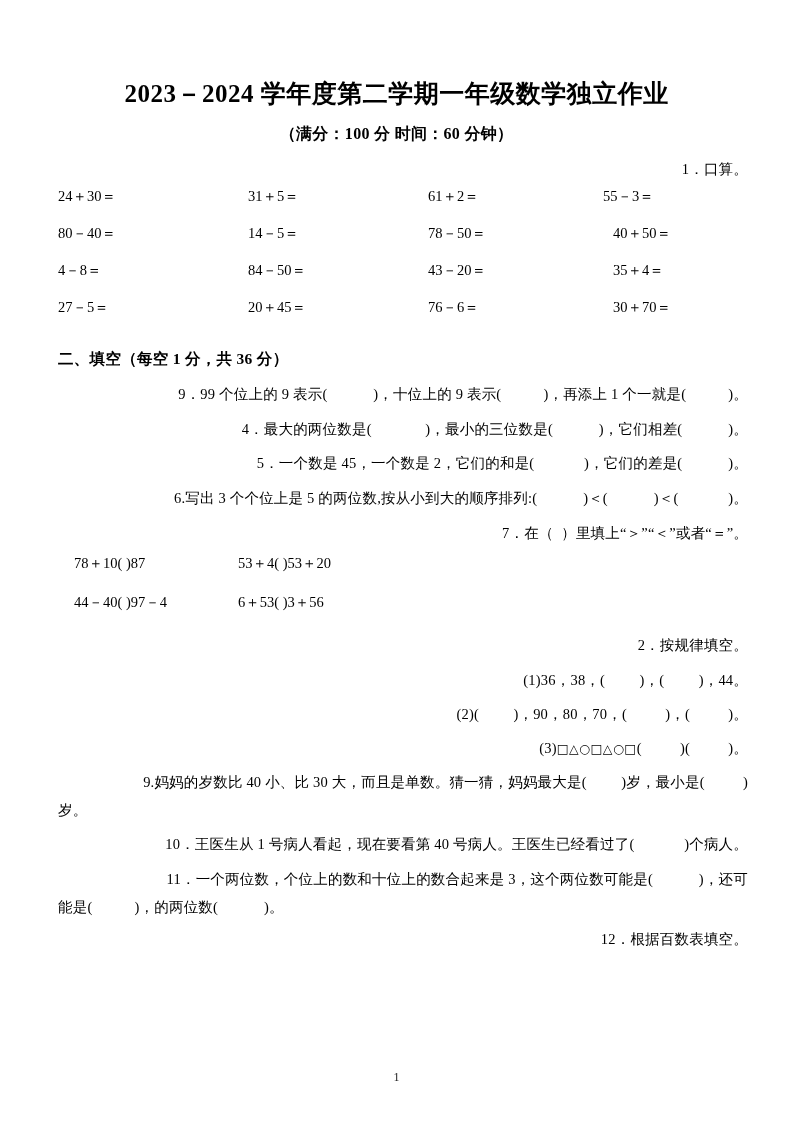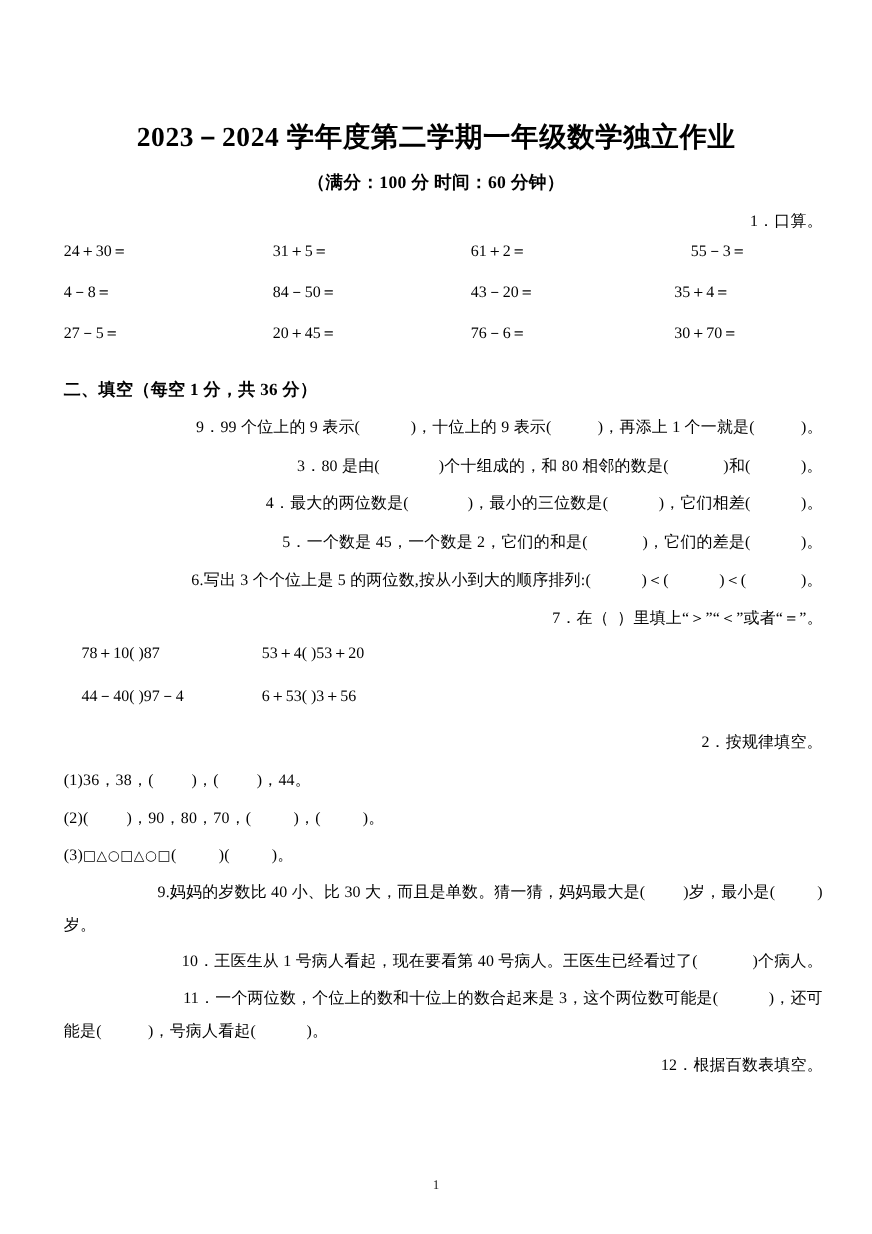--- a/index.html
+++ b/index.html
@@ -23,21 +23,21 @@
     height: 1122px;
     box-sizing: border-box;
     padding: 0;
   }
   .doc-title {
     text-align: center;
     font-size: 25px;
     font-weight: bold;
     letter-spacing: 0.5px;
     margin: 0;
-    padding-top: 112px;
+    padding-top: 80px;
     line-height: 1.15;
     font-family: "Liberation Serif", "DejaVu Serif", serif;
   }
   .doc-subtitle {
     text-align: center;
     font-size: 16px;
     font-weight: bold;
     margin: 0;
     padding-top: 15px;
     letter-spacing: 0.3px;
@@ -73,21 +73,21 @@
     padding-top: 8px;
   }
   .calc-cell {
     position: absolute;
     top: 8px;
     white-space: nowrap;
   }
   .c0 { left: 0px; }
   .c1 { left: 190px; }
   .c2 { left: 370px; }
-  .c3 { left: 570px; }
+  .c3 { left: 545px; }
   .c1r { left: 196px; }
   .c2r { left: 378px; }
   .c3r { left: 555px; }
   .cmp-row {
     position: relative;
     height: 28px;
     font-size: 14.5px;
     padding-top: 11px;
   }
   .cmp-cell {
@@ -97,20 +97,21 @@
   }
   .m0 { left: 16px; }
   .m1 { left: 180px; }
   .sub-q {
     font-size: 14.5px;
     margin: 0;
     padding-top: 15px;
     padding-left: 0px;
     letter-spacing: 0.2px;
     white-space: pre-wrap;
+    text-align: right;
   }
   .wrap-line {
     font-size: 14.5px;
     margin: 0;
     padding-top: 9px;
     letter-spacing: 0.2px;
     white-space: pre-wrap;
   }
   .shapes {
     font-family: "DejaVu Sans", sans-serif;
@@ -140,40 +141,45 @@
 
     <div class="q-line">1．口算。</div>
 
     <div class="calc-row">
       <span class="calc-cell c0">24＋30＝</span>
       <span class="calc-cell c1">31＋5＝</span>
       <span class="calc-cell c2">61＋2＝</span>
       <span class="calc-cell c3">55－3＝</span>
     </div>
 
+    <div class="calc-row">
+      <span class="calc-cell c0">80－40＝</span>
+      <span class="calc-cell c1">14－5＝</span>
+      <span class="calc-cell c2">78－50＝</span>
+      <span class="calc-cell c3r">40＋50＝</span>
+    </div>
 
     <div class="calc-row">
       <span class="calc-cell c0">4－8＝</span>
       <span class="calc-cell c1">84－50＝</span>
       <span class="calc-cell c2">43－20＝</span>
       <span class="calc-cell c3r">35＋4＝</span>
     </div>
 
     <div class="calc-row">
       <span class="calc-cell c0">27－5＝</span>
       <span class="calc-cell c1">20＋45＝</span>
       <span class="calc-cell c2">76－6＝</span>
       <span class="calc-cell c3r">30＋70＝</span>
     </div>
 
 
     <div class="sec-head">二、填空（每空 1 分，共 36 分）</div>
 
     <div class="q-line">9．99 个位上的 9 表示(            )，十位上的 9 表示(           )，再添上 1 个一就是(           )。</div>
-    <div class="q-line">3．80 是由(              )个十组成的，和 80 相邻的数是(             )和(            )。</div>
     <div class="q-line">4．最大的两位数是(              )，最小的三位数是(            )，它们相差(            )。</div>
     <div class="q-line">5．一个数是 45，一个数是 2，它们的和是(             )，它们的差是(            )。</div>
     <div class="q-line">6.写出 3 个个位上是 5 的两位数,按从小到大的顺序排列:(            )＜(            )＜(             )。</div>
     <div class="q-line">7．在（  ）里填上“＞”“＜”或者“＝”。</div>
 
     <div class="cmp-row">
       <span class="cmp-cell m0">78＋10(        )87</span>
       <span class="cmp-cell m1">53＋4(        )53＋20</span>
     </div>
     <div class="cmp-row">
@@ -185,21 +191,21 @@
     <div class="sub-q">(1)36，38，(         )，(         )，44。</div>
     <div class="sub-q">(2)(         )，90，80，70，(          )，(          )。</div>
     <div class="sub-q"><span>(3)</span><span class="shapes">□△○□△○□</span><span>(          )(          )。</span></div>
 
     <div class="q-line">9.妈妈的岁数比 40 小、比 30 大，而且是单数。猜一猜，妈妈最大是(         )岁，最小是(          )</div>
     <div class="wrap-line">岁。</div>
 
     <div class="q-line">10．王医生从 1 号病人看起，现在要看第 40 号病人。王医生已经看过了(             )个病人。</div>
 
     <div class="q-line">11．一个两位数，个位上的数和十位上的数合起来是 3，这个两位数可能是(            )，还可</div>
-    <div class="wrap-line">能是(           )，号病人看起(            )。</div>
+    <div class="wrap-line">能是(           )，的两位数(            )。</div>
 
     <div class="q-line tight">12．根据百数表填空。</div>
 
   </div>
 
   <div class="page-num">1</div>
 
 </div>
 
 </body></html>

